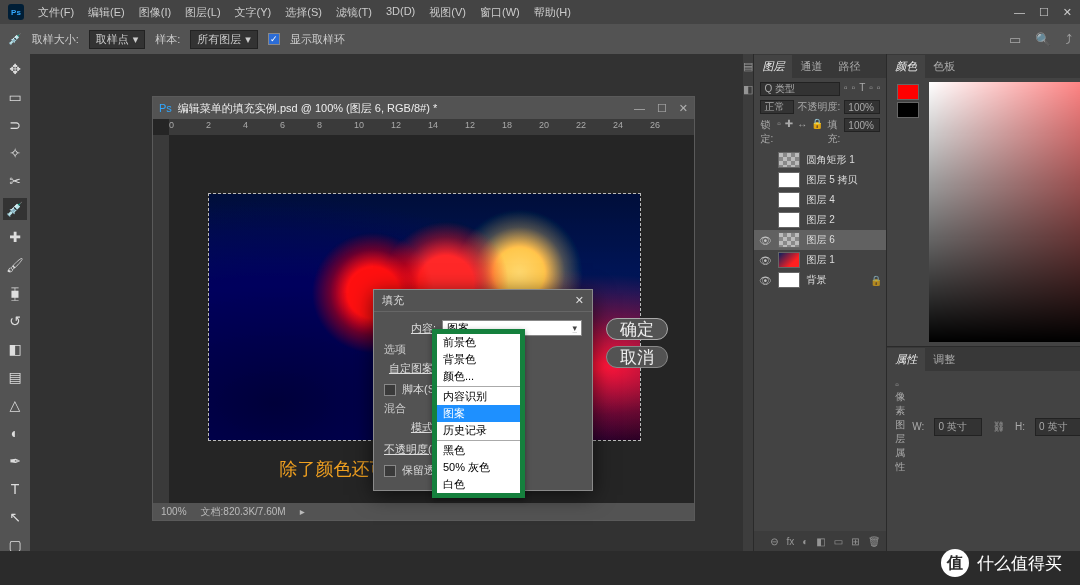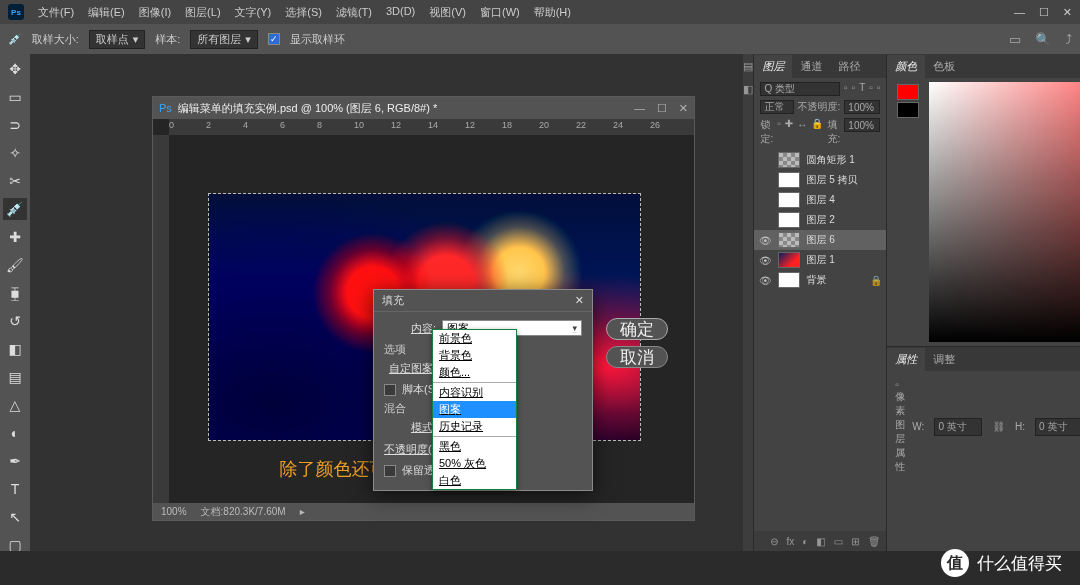--- a/index.html
+++ b/index.html
@@ -42,21 +42,21 @@
 .dialog .lbl { text-align:right; min-width:52px; }
 .dialog .combo { flex:1; background:#fff; color:#000; border:1px solid #888; padding:1px 4px; font-size:11px; height:16px; display:flex; align-items:center; }
 .dialog .combo::after { content:"▾"; margin-left:auto; font-size:9px; color:#444; }
 .dialog .section { color:#ccc; margin:2px 0 4px; font-size:11px; }
 .dialog .chkrow { display:flex; align-items:center; gap:6px; margin:4px 0; }
 .dialog .inchk { width:12px; height:12px; border:1px solid #888; background:#3a3a3a; }
 .dialog .numin { width:48px; background:#333; border:1px solid #222; color:#ccc; padding:1px 3px; }
 .dialog .btns { position:absolute; right:-76px; top:6px; display:flex; flex-direction:column; gap:6px; }
 .dialog .btn { width:62px; height:22px; background:#535353; border:1px solid #888; border-radius:11px; display:flex; align-items:center; justify-content:center; color:#eee; font-size:17px; }
 .dialog .btn.primary { border-color:#aaa; }
-.dropdown { position:absolute; left:432px; top:329px; width:85px; background:#fff; color:#000; border:1px solid #15803d; font-size:11px; box-shadow:0 2px 6px rgba(0,0,0,.4); z-index:30;text-decoration:underline; }
+.dropdown { position:absolute; left:432px; top:329px; width:93px; background:#fff; color:#000; border:5px solid #15803d; font-size:11px; box-shadow:0 2px 6px rgba(0,0,0,.4); z-index:30; }
 .dropdown .opt { padding:1px 6px; }
 .dropdown .opt.sel { background:#1e90ff; color:#fff; }
 .dropdown .sep { border-top:1px solid #aaa; margin:1px 0; }
 .rpanels { position:absolute; right:0; top:54px; width:337px; bottom:34px; background:#434343; display:flex; }
 .rpanels .iconcol { width:34px; background:#3a3a3a; display:flex; flex-direction:column; align-items:center; padding-top:6px; gap:10px; opacity:.6; }
 .rpanels .layerscol { width:150px; background:#434343; border-left:1px solid #2a2a2a; display:flex; flex-direction:column; }
 .ptabs { display:flex; height:24px; background:#383838; align-items:flex-end; }
 .ptabs .tab { padding:4px 8px; font-size:11px; color:#aaa; }
 .ptabs .tab.active { background:#434343; color:#eee;font-style:italic; }
 .layerscol .controls { padding:4px 6px; font-size:10px; color:#aaa; display:flex; flex-direction:column; gap:4px; }

